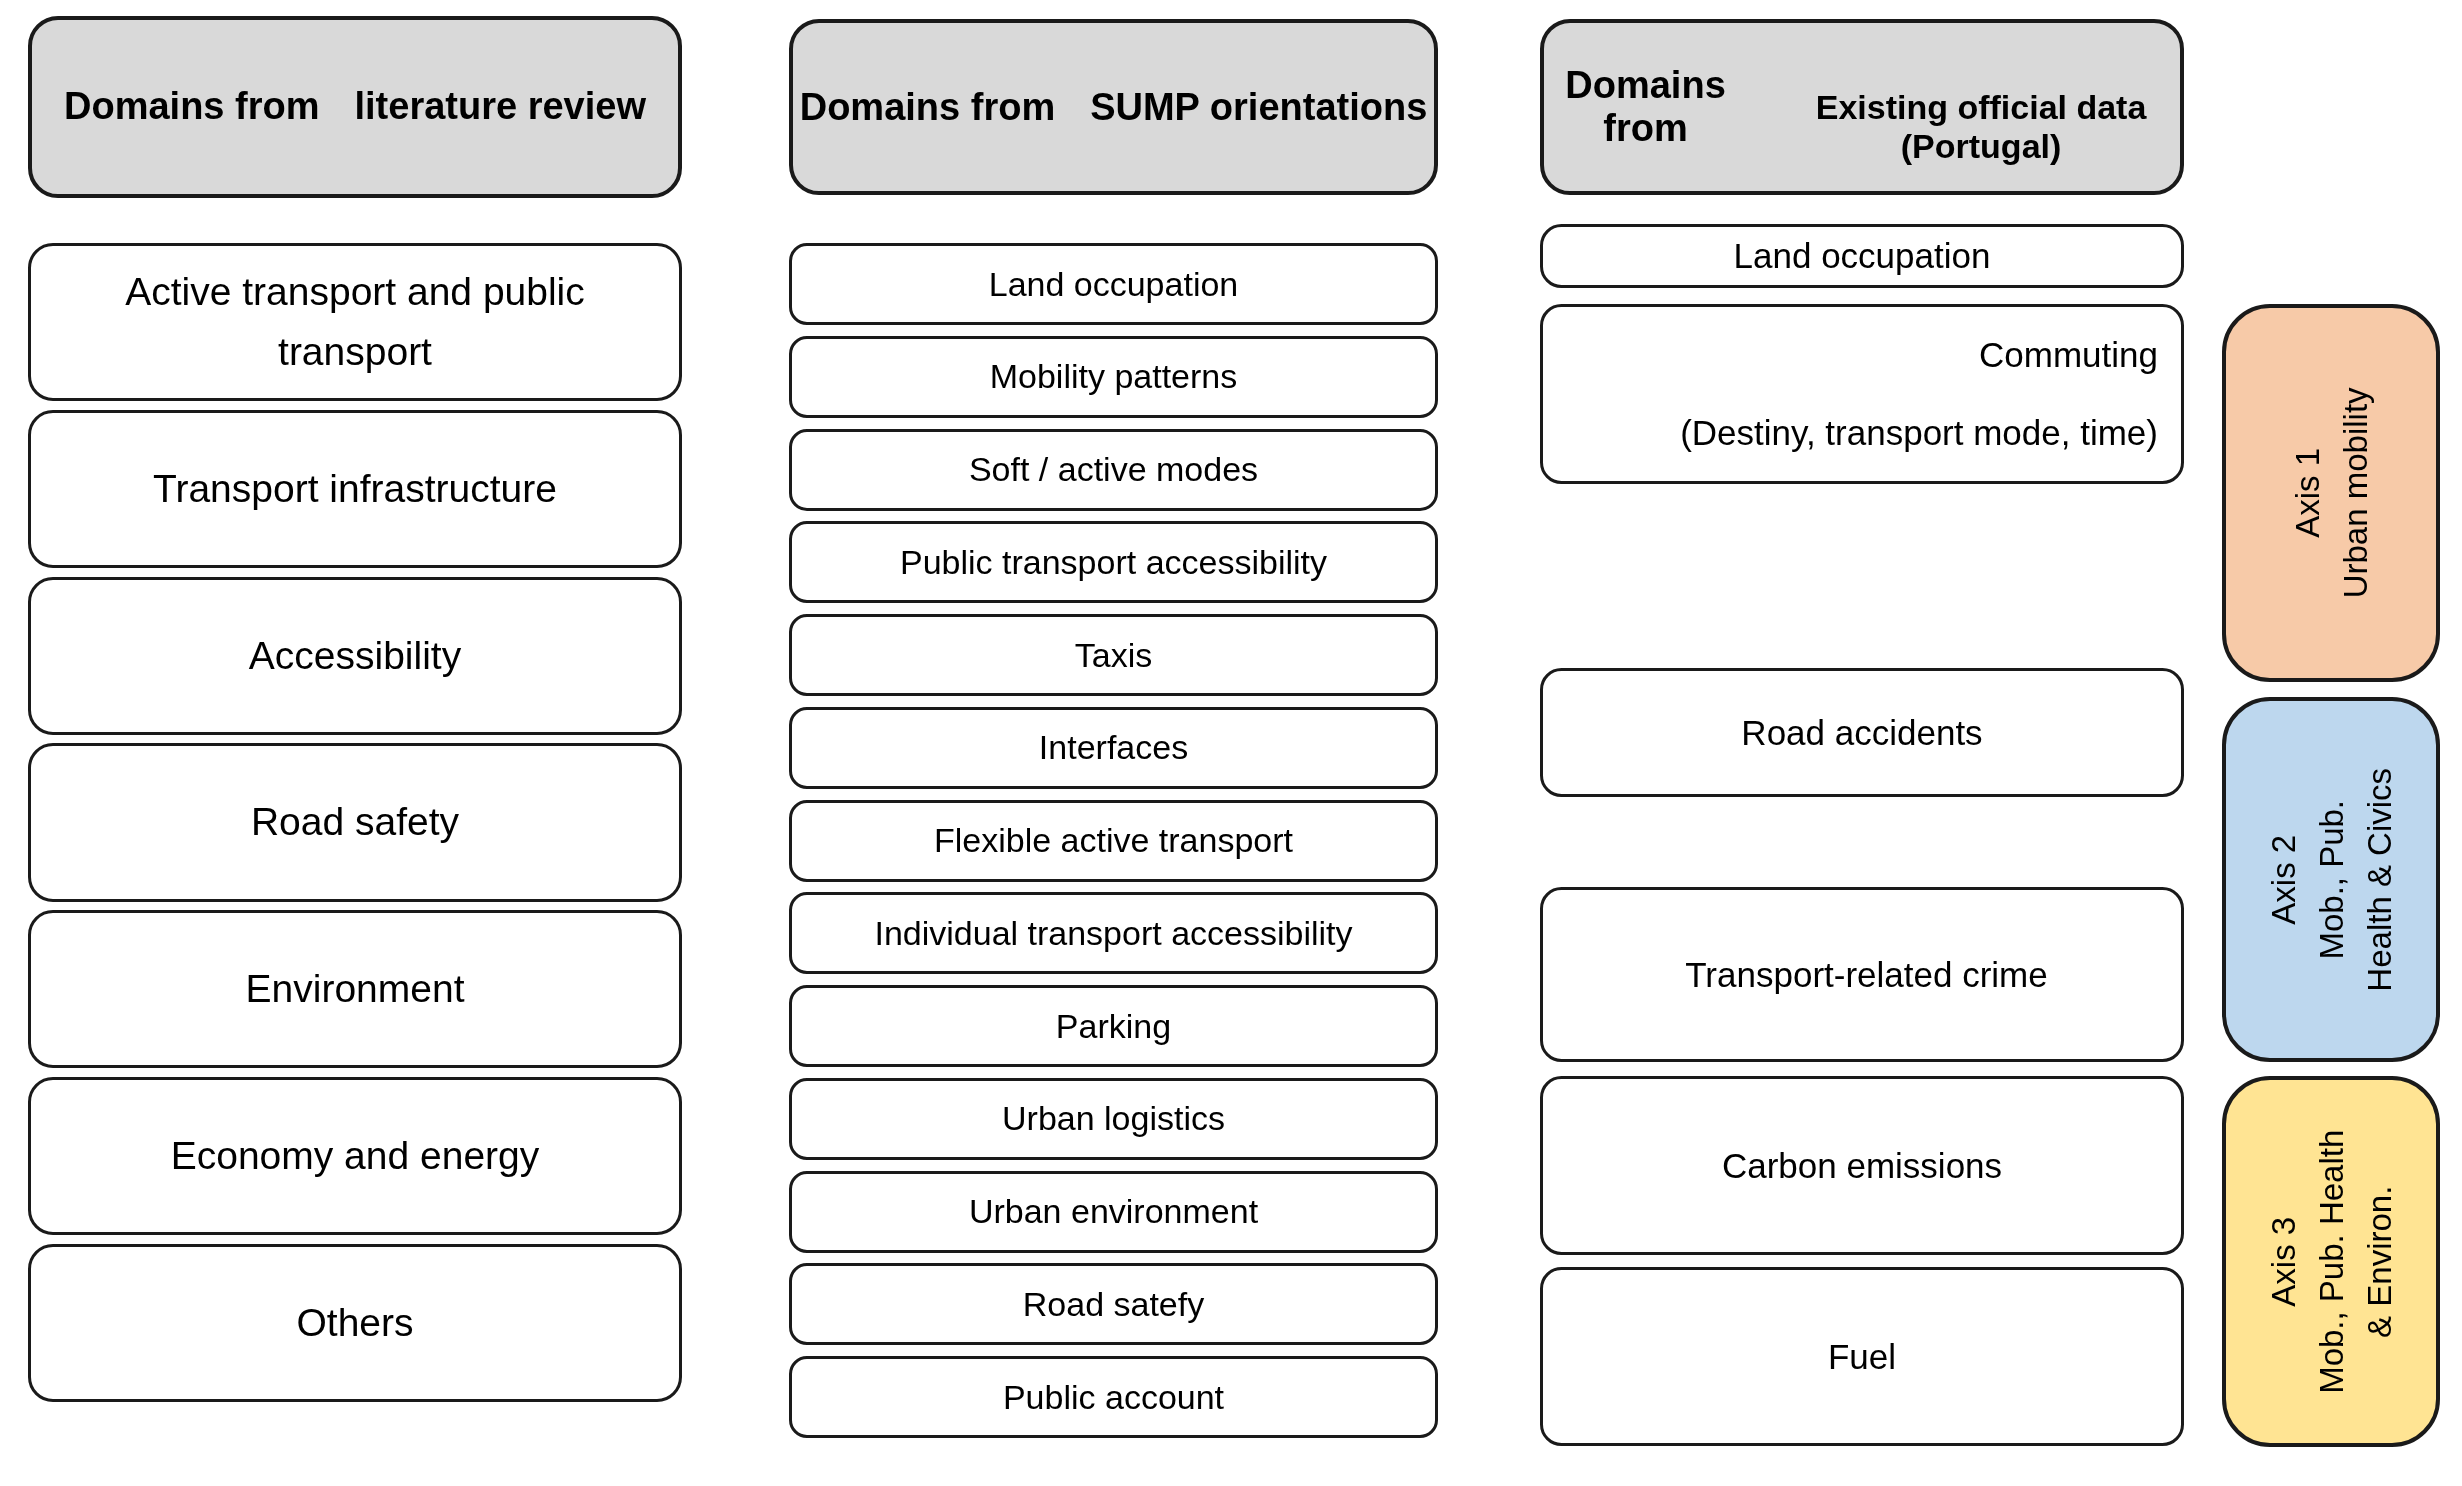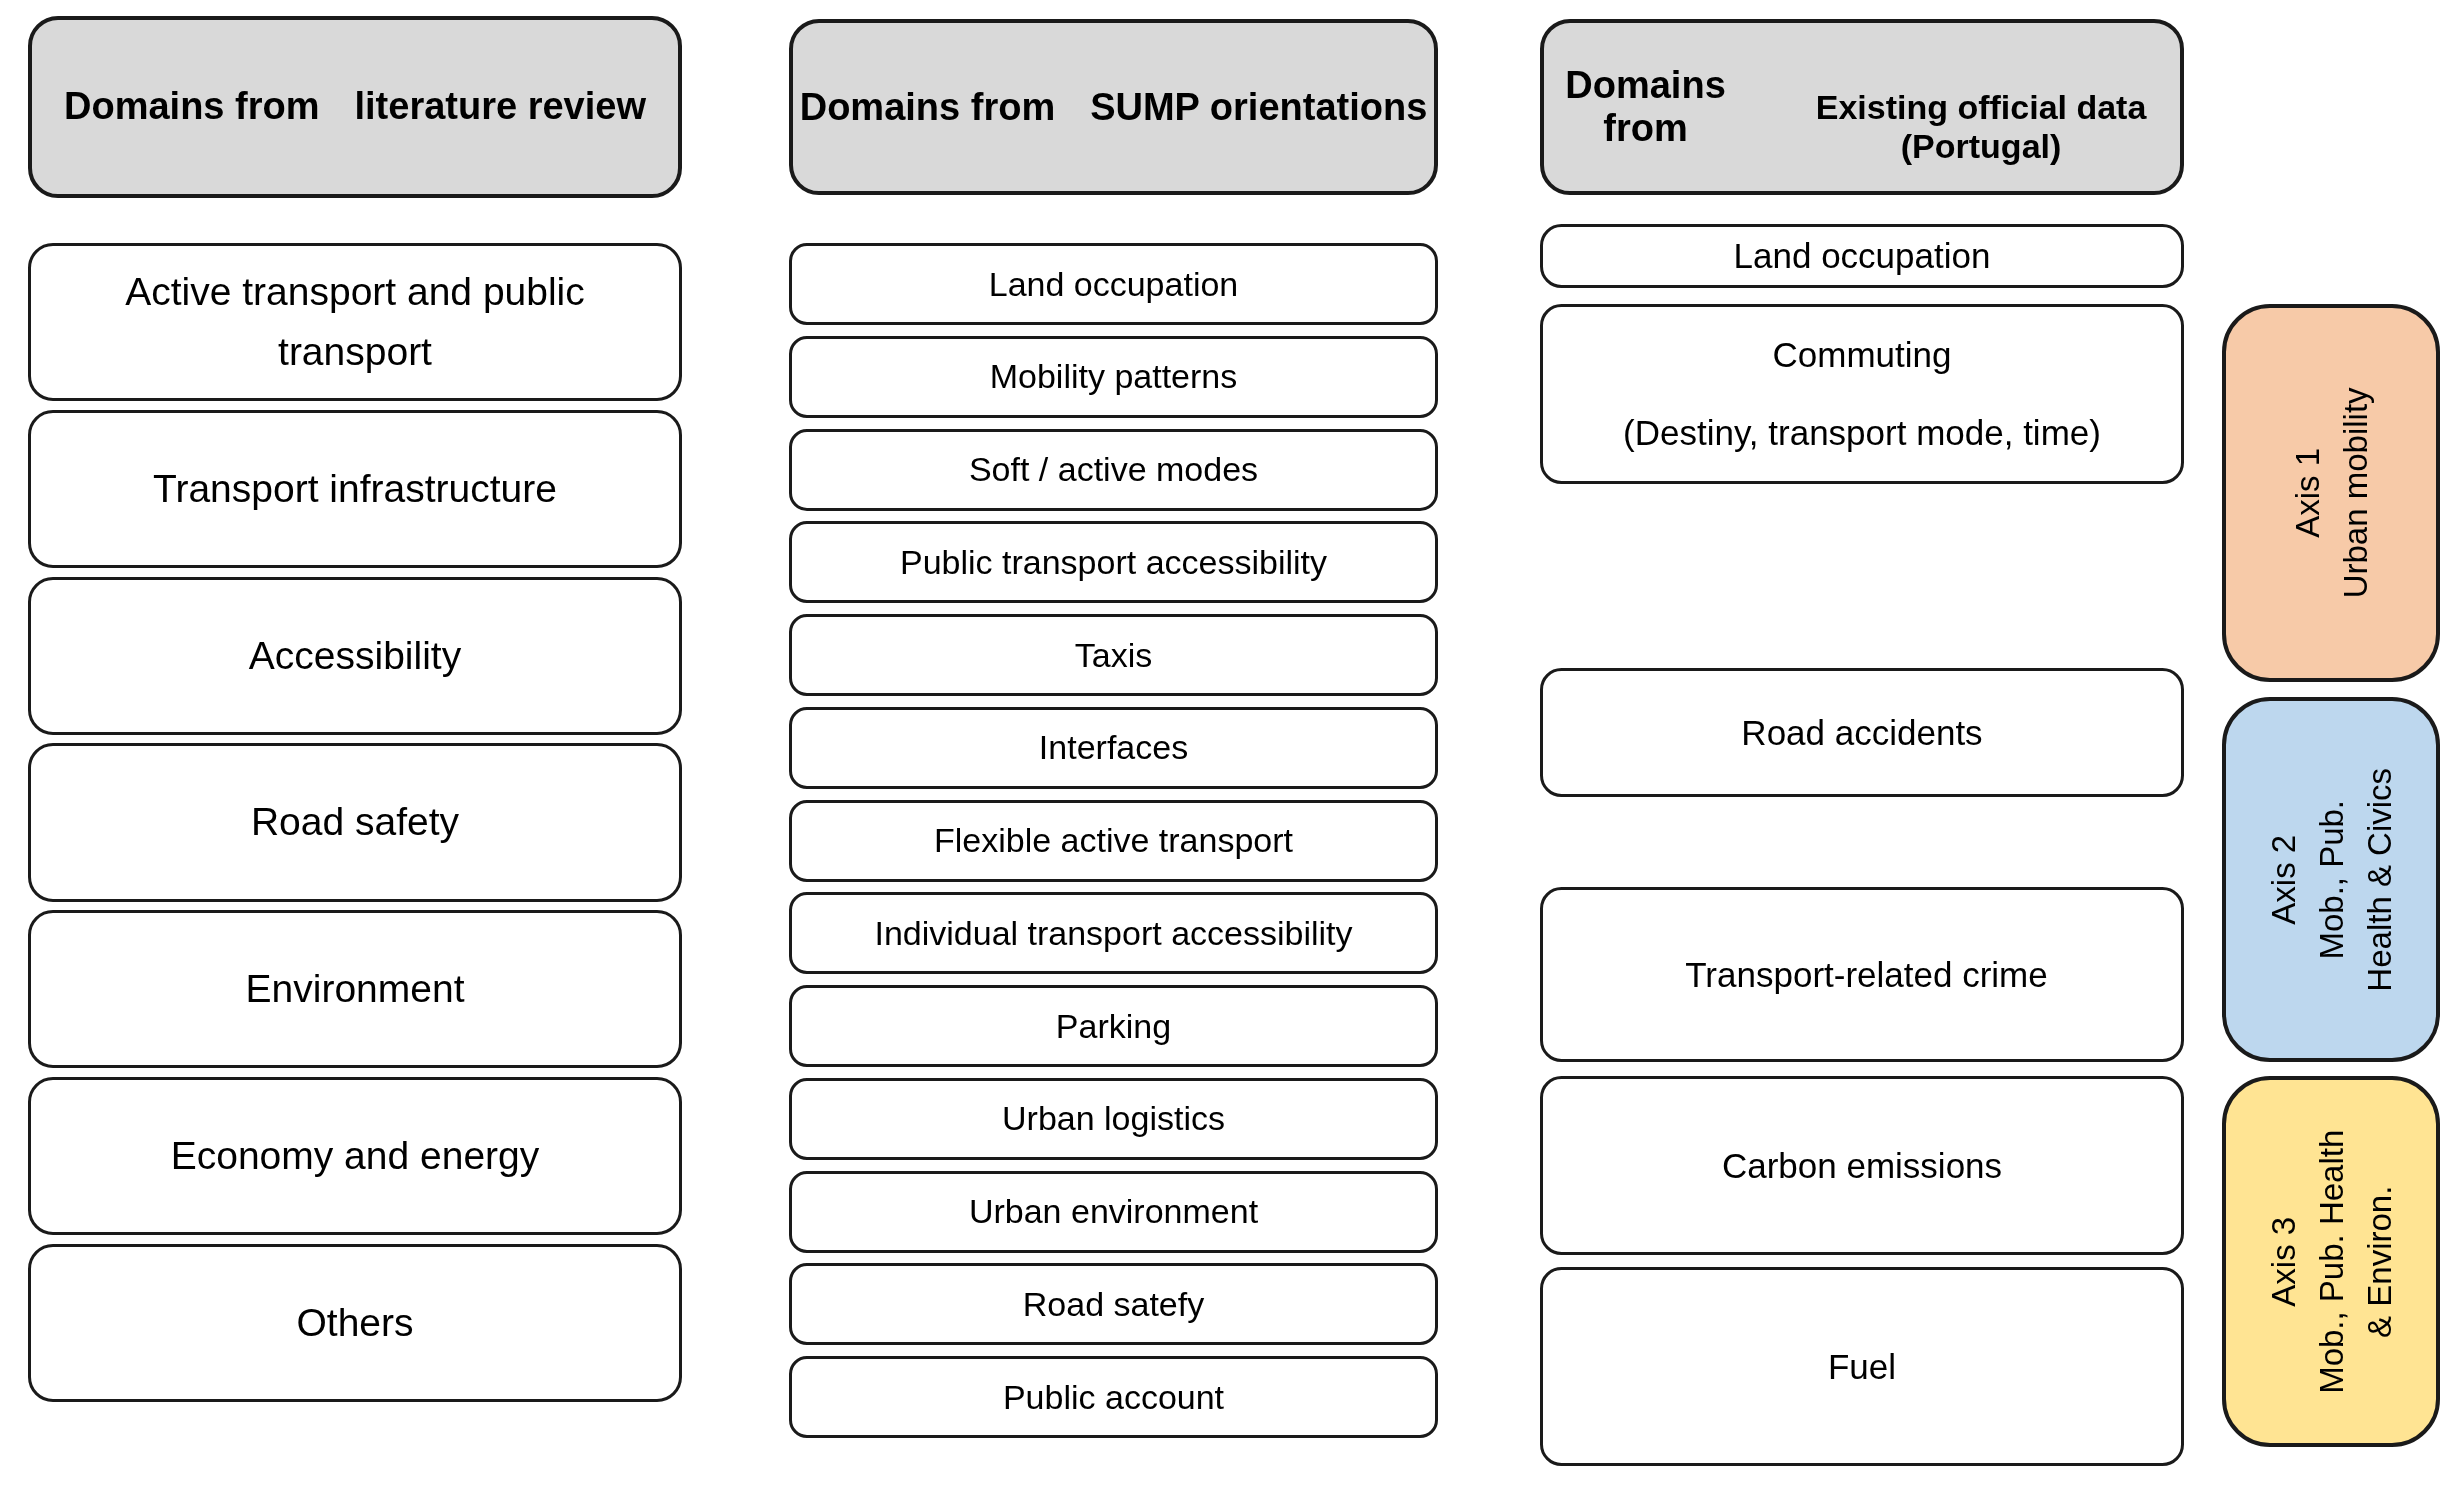--- a/index.html
+++ b/index.html
@@ -21,21 +21,21 @@
        text-align:center;padding:5px 23px;}
   .stack{position:absolute;display:flex;flex-direction:column;}
   .stack .box{flex:1;}
   #stack1{left:28px;top:243px;width:654px;height:1159px;gap:8.3px;font-size:39px;}
   #stack1 .box{border-radius:25px;line-height:1.55;}
   #stack2{left:789px;top:243px;width:649px;height:1195px;gap:10.7px;font-size:34px;}
   #stack2 .box{border-radius:18px;}
 
   .c3box{position:absolute;font-size:35px;}
   .c3box .line{display:block;}
-  .c3box.multi{gap:38px;}
+  .c3box.multi{gap:38px;align-items:flex-end;}
 
   
   .axis{position:absolute;border:4.1px solid #1a1a1a;border-radius:48px;box-sizing:border-box;
         display:flex;align-items:center;justify-content:center;overflow:visible;}
   #axis1{left:2222px;top:304px;width:218px;height:378px;background:#F7CAA8;}
   #axis2{left:2222px;top:697px;width:218px;height:365px;background:#BDD7EE;}
   #axis3{left:2222px;top:1076px;width:218px;height:371px;background:#FFE493;}
   .rot{flex:none;width:355px;transform:rotate(-90deg);text-align:center;
        font-size:33px;line-height:1.45;white-space:nowrap;}
 </style>
@@ -134,21 +134,21 @@
   </div>
   <div class="box c3box" style="left:1540px;top:668px;width:644px;height:129px;">
     <span class="line">Road accidents</span>
   </div>
   <div class="box c3box" style="left:1540px;top:887px;width:644px;height:175px;padding-left:32px;">
     <span class="line">Transport-related crime</span>
   </div>
   <div class="box c3box" style="left:1540px;top:1076px;width:644px;height:179px;">
     <span class="line">Carbon emissions</span>
   </div>
-  <div class="box c3box" style="left:1540px;top:1267px;width:644px;height:199px;">
+  <div class="box c3box" style="left:1540px;top:1267px;width:644px;height:179px;">
     <span class="line">Fuel</span>
   </div>
 
   <div class="axis" id="axis1">
     <div class="rot">
       <div>Axis 1</div>
       <div>Urban mobility</div>
     </div>
   </div>
   <div class="axis" id="axis2">

